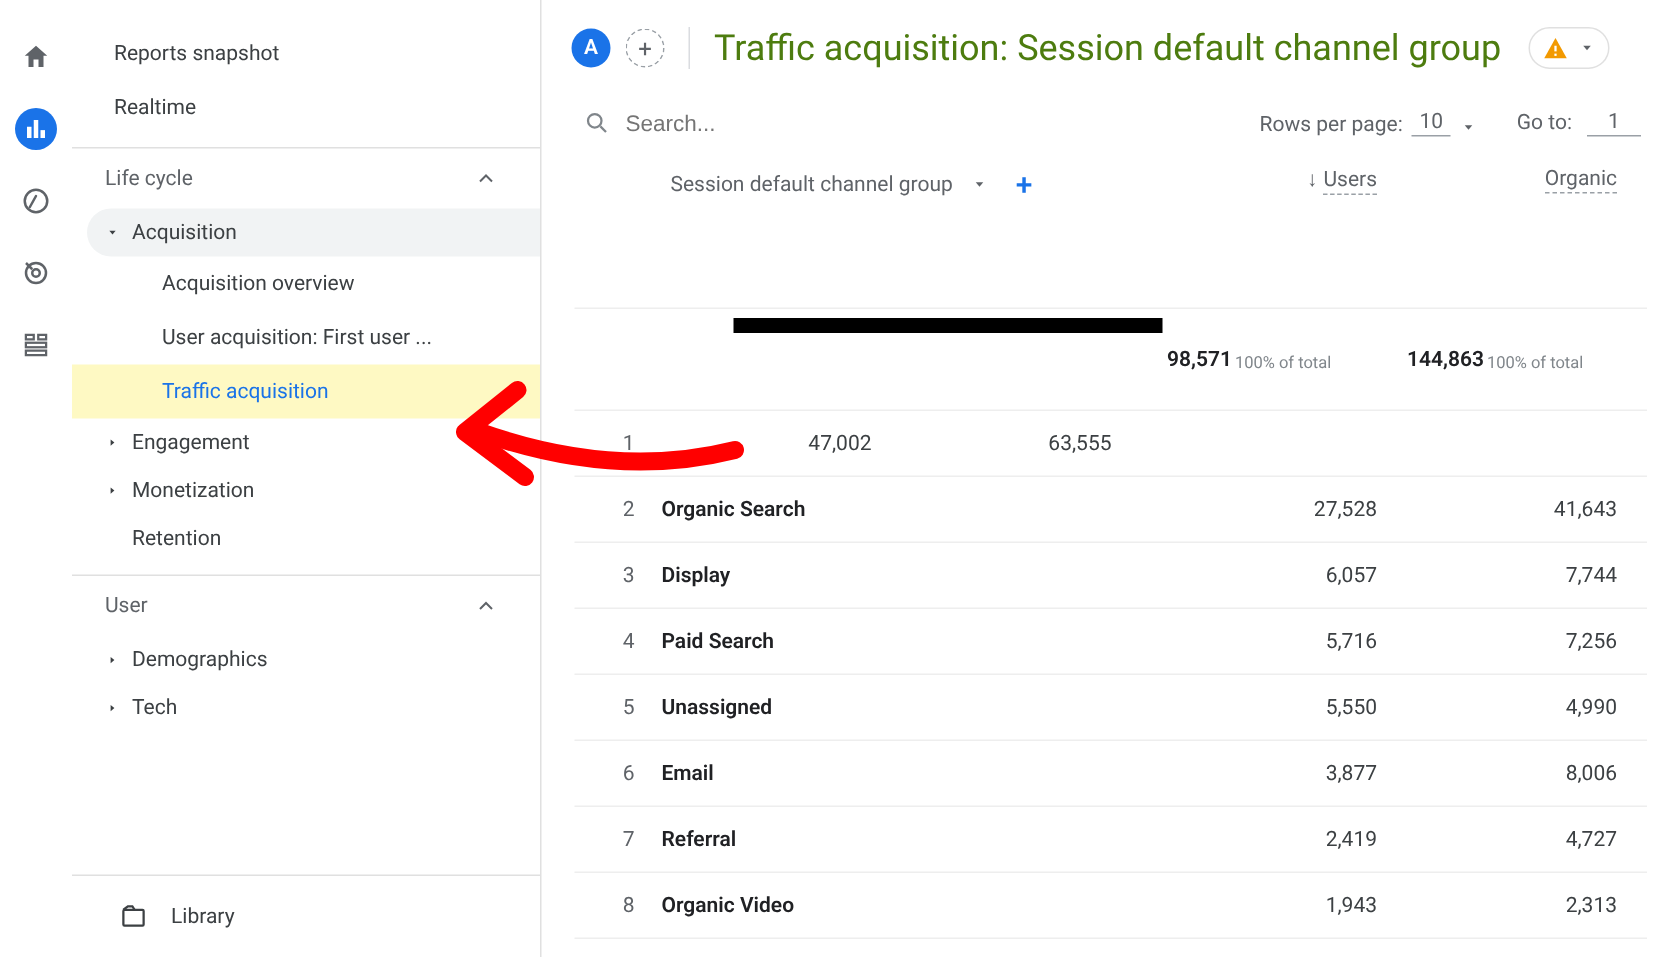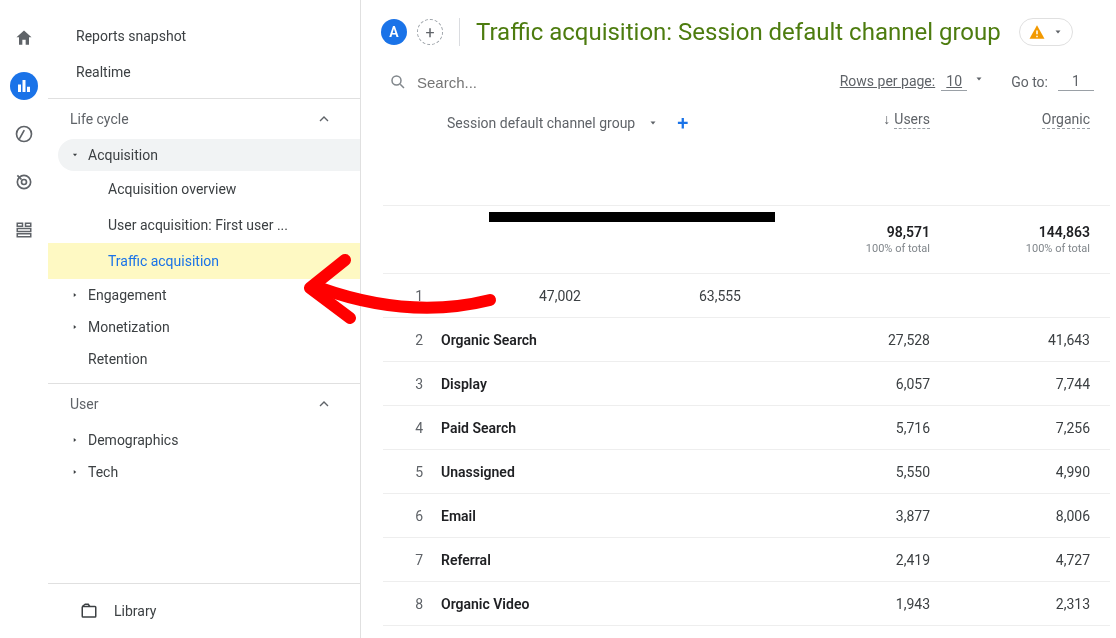--- a/index.html
+++ b/index.html
@@ -33,43 +33,43 @@
 .title { font-size:24px; color:#4d7c0f; flex-shrink:0;}
 .warn-chip { display:flex; align-items:center; gap:6px; border:1px solid #e0e0e0; border-radius:20px; padding:4px 8px; margin-left:8px; cursor:pointer;}
 .warn-tri { width:18px; height:18px; }
 
 
 .toolbar { display:flex; align-items:center; padding:12px 22px 14px 28px; gap:8px; }
 .search-wrap { display:flex; align-items:center; gap:10px; color:#80868b; flex:1;}
 .search-input { border:none; outline:none; font-size:15px; color:#5f6368; width:200px; background:transparent;}
 .toolbar-right { margin-left:auto; display:flex; align-items:center; gap:26px; color:#5f6368; font-size:14px;}
 .uline-field { border-bottom:1px solid #9aa0a6; padding:0 4px 1px 4px; min-width:26px; display:inline-block; text-align:center;}
-.rpp { display:flex; align-items:flex-start; gap:6px;text-decoration:underline;}
+.rpp { display:flex; align-items:flex-end; gap:6px;}
 .goto { display:flex; align-items:center; gap:10px; }
 
 
-.table-wrap { padding:0 6px 0 22px; }
+.table-wrap { padding:0 18px 0 22px; }
 .thead { display:flex; align-items:flex-start; border-bottom:1px solid #eee; padding:6px 0 70px 0;}
 .th-dim { flex:1; display:flex; align-items:center; gap:12px; padding-left:64px; color:#5f6368;}
 .dropdown-caret { color:#5f6368; }
 .plus-blue { color:#1a73e8; font-size:20px; font-weight:500; cursor:pointer; margin-left:6px;}
 .th-num { width:160px; text-align:right; padding-right:20px; color:#5f6368;}
 .th-label { border-bottom:1px dashed #9aa0a6; padding-bottom:1px; }
 .sort-arrow { margin-right:4px; }
 
 
 .trow { display:flex; align-items:center; border-bottom:1px solid #eee; min-height:44px; }
 .trow.total { min-height:68px; position:relative;}
 .redact { position:absolute; left:106px; top:6px; width:286px; height:10px; background:#000;}
 .cell-idx { width:58px; text-align:right; padding-right:18px; color:#5f6368;}
 .cell-dim { flex:1; font-weight:600; color:#202124;}
 .cell-num { width:160px; text-align:right; padding-right:20px; color:#3c4043;}
 .total .cell-num { font-weight:600; color:#202124;}
 .pct { font-size:11px; color:#80868b; font-weight:400;}
-.total-nums { display:flex; flex-direction:column; align-items:flex-end; gap:2px;}
+.total-nums { display:flex; flex-direction:row; align-items:flex-end; gap:2px;}
 
 
 .red-arrow { position:absolute; left:290px; top:240px; pointer-events:none; }
 
 svg { display:block; }
 </style>
 </head>
 <body>
 
 <div class="app">

